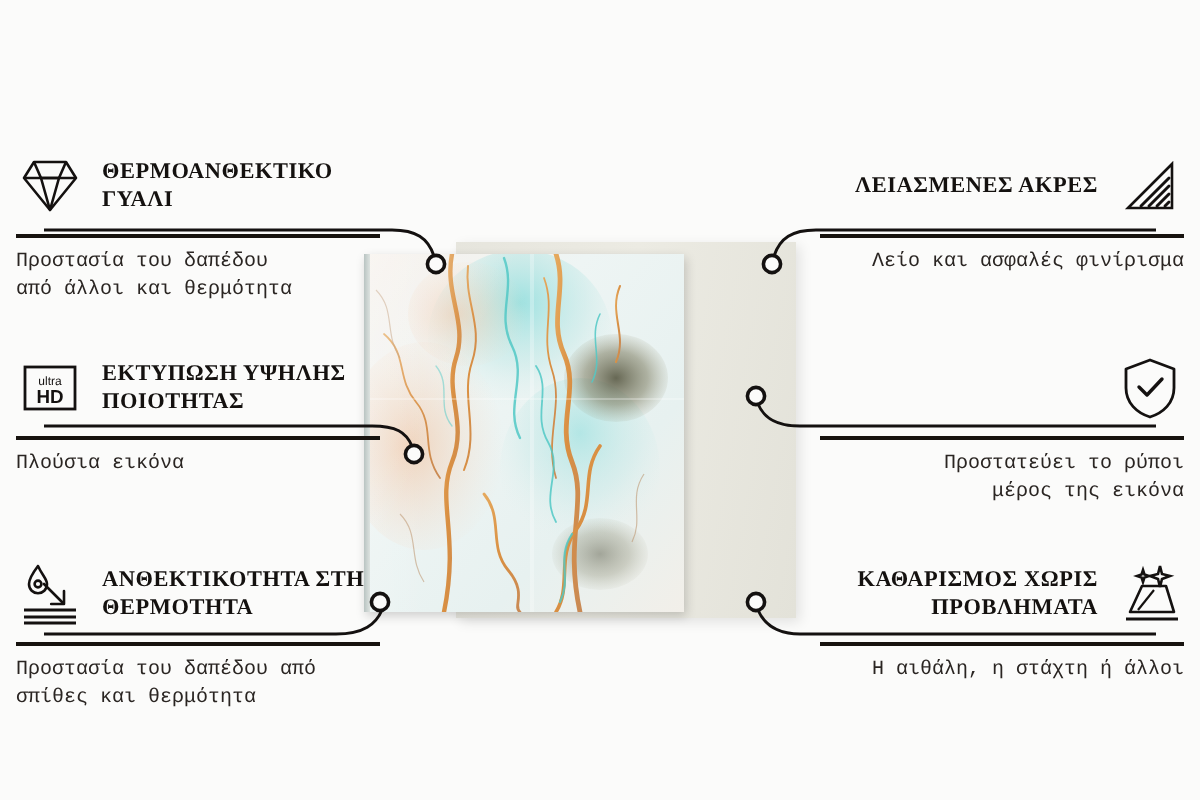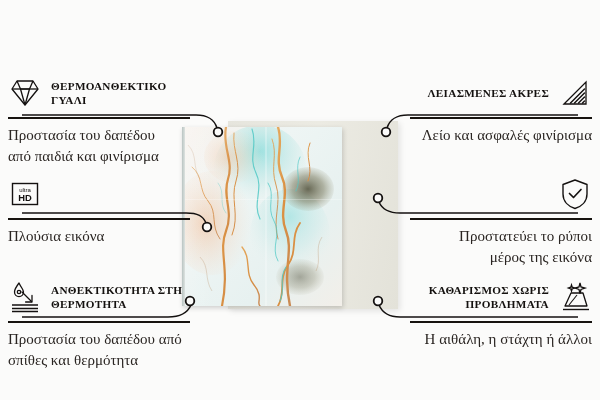--- a/index.html
+++ b/index.html
@@ -50,22 +50,22 @@
 
   .f-head{display:flex;align-items:center;gap:9px;min-height:38px;}
   .f-right .f-head{flex-direction:row-reverse;}
   .f-title{
     font-size:11.2px;font-weight:bold;letter-spacing:.3px;
     line-height:1.28;color:#14110f;text-transform:uppercase;
     font-family:"Liberation Serif", serif;
   }
   .f-rule{height:1.6px;background:#17130f;margin:5px 0 6px 0;}
   .f-desc{
-    font-size:15px;line-height:1.42;color:#2a2522;
-    font-family:Liberation Serif, serif;
+    font-size:10px;line-height:1.42;color:#2a2522;
+    font-family:Liberation Mono, monospace;
   }
   .ico{width:34px;height:34px;flex:0 0 34px;display:block;}
 
   
   #wires{position:absolute;inset:0;width:600px;height:400px;pointer-events:none;}
 </style>
 </head>
 <body style="background: rgb(251, 251, 250);">
 
 <div id="stage">
@@ -175,31 +175,32 @@
             <path d="M9 5 L12.5 13 L17 29"></path>
             <path d="M25 5 L21.5 13 L17 29"></path>
           <path d="M12.5 13 H21.5"></path>
         </g>
       </svg>
       <div class="f-title">ΘΕΡΜΟΑΝΘΕΚΤΙΚΟ ΓΥΑΛΙ</div>
     </div>
     <div class="f-rule"></div>
     <div class="f-desc">
       <div>Προστασία του δαπέδου</div>
-      <div>από παιδιά και φινίρισμα</div>
+      <div>από άλλοι και θερμότητα</div>
     </div>
   </div>
 
   <div class="feature f-left" style="top:163px">
     <div class="f-head">
       <svg class="ico" viewBox="0 0 34 34">
         <rect x="4.5" y="6.5" width="25" height="21" fill="none" stroke="#141110" stroke-width="1.4"></rect>
         <text x="17" y="15.4" text-anchor="middle" font-family="Liberation Sans, sans-serif" font-size="6" fill="#141110">ultra</text>
         <text x="17" y="24.4" text-anchor="middle" font-family="Liberation Sans, sans-serif" font-size="9.4" font-weight="bold" fill="#141110">HD</text>
       </svg>
+      <div class="f-title">ΕΚΤΥΠΩΣΗ ΥΨΗΛΗΣ ΠΟΙΟΤΗΤΑΣ</div>
     </div>
     <div class="f-rule"></div>
     <div class="f-desc">
       <div>Πλούσια εικόνα</div>
     </div>
   </div>
 
   <div class="feature f-right" style="top:62px">
     <div class="f-head">
       <svg class="ico" viewBox="0 0 34 34">

